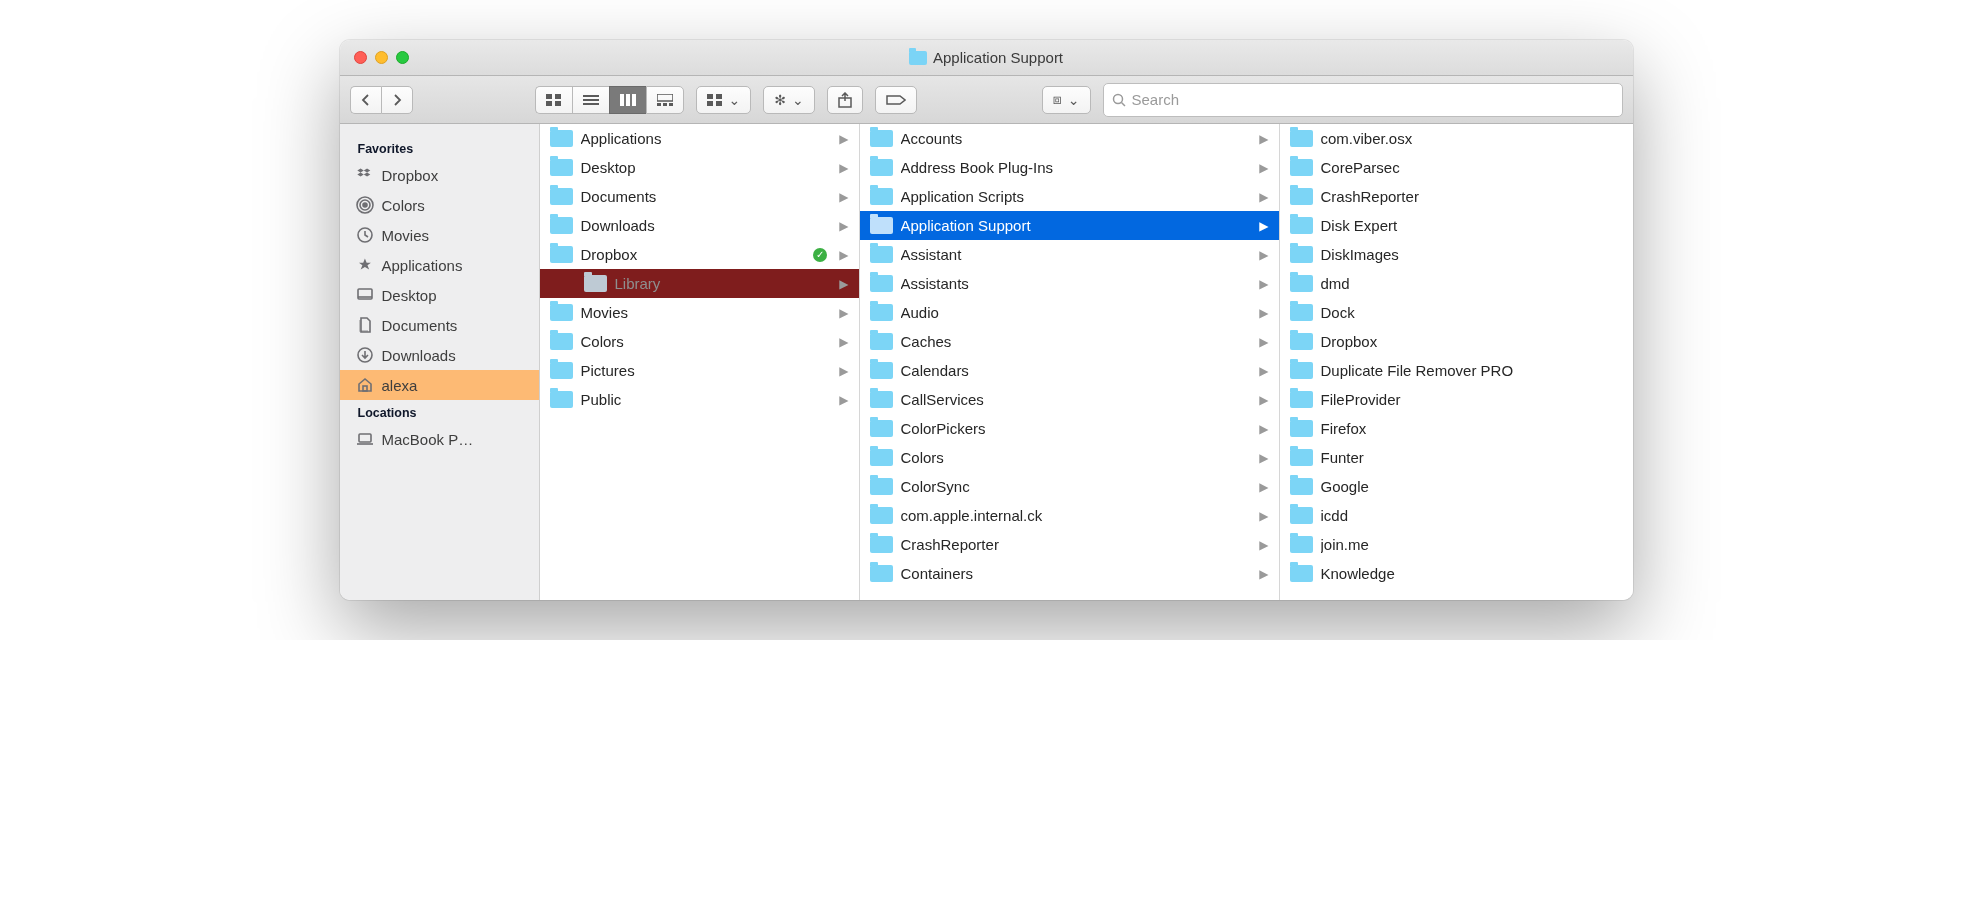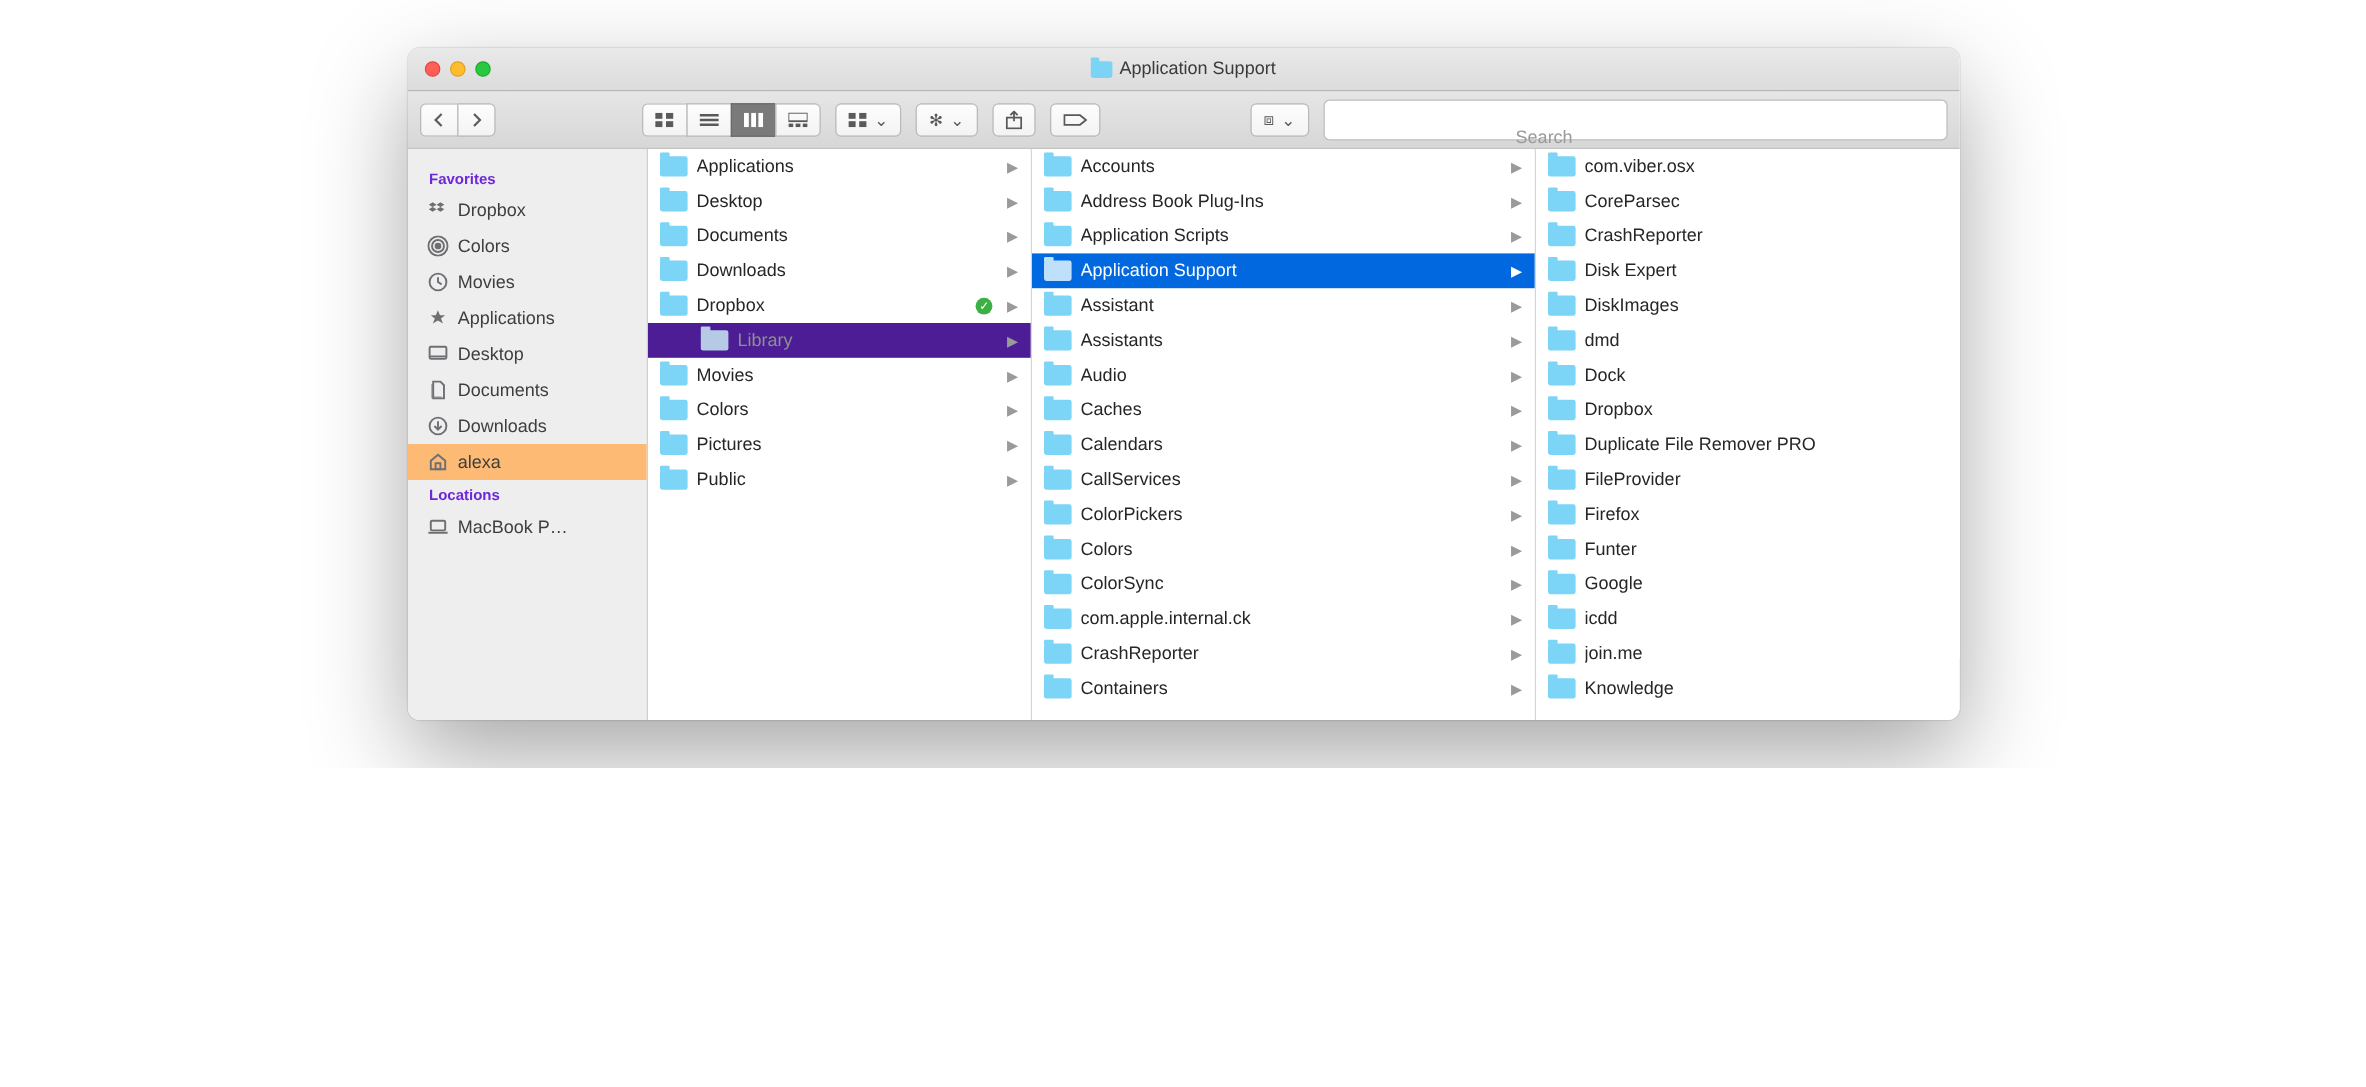--- a/index.html
+++ b/index.html
@@ -72,36 +72,35 @@
     .spacer { flex: 1; }
     .search {
       height: 28px;
       width: 520px;
       background: #fff;
       border: 1px solid #bdbdbd;
       border-radius: 5px;
       display: flex; align-items: center;
       padding: 16px 8px; gap: 6px;
       color: #9a9a9a;
-      flex-direction: column;
     }
     .search input {
       border: none; outline: none; flex:1; font-size: 15px; color:#333; background: transparent;
     }
     .search input::placeholder { color:#9a9a9a; }
 
     .body { flex:1; display:flex; overflow:hidden; }
     .sidebar {
       width: 200px;
       background: #eeeeef;
       border-right: 1px solid #cfcfcf;
       padding-top: 12px;
       overflow-y: auto;
     }
-    .sb-header { font-size: 12.5px; color: #6d28d9; padding: 6px 18px 4px; font-weight: 600; }
+    .sb-header { font-size: 12.5px; color: #0f172a; padding: 6px 18px 4px; font-weight: 600; }
     .sb-item { display:flex; align-items:center; gap:8px; height: 30px; padding: 0 16px; font-size: 15px; color:#3e3e3e; }
     .sb-item.sel { background:#fdba74; }
     .sb-icon { width:18px; height:18px; display:flex; align-items:center; justify-content:center; color:#6f6f73; }
 
     .columns { flex:1; display:flex; overflow-x:auto; overflow-y:hidden; }
     .col {
       width: 420px; min-width: 420px;
       border-right: 1px solid #d6d6d6;
       background: #fff;
       overflow-y: auto;
@@ -116,21 +115,21 @@
       color: #262626;
       position: relative;
     }
     .row .folder { width:23px; height:17px; background:#7cd5f6; border-radius:2px; margin-right:8px; position:relative; flex-shrink:0;}
     .row .folder::before{content:"";position:absolute;top:-3px;left:0;width:8px;height:4px;background:#7cd5f6;border-radius:1px 1px 0 0;}
     .row .chev { margin-left:auto; color:#9a9a9a; font-size:12px; padding-left:6px;}
     .row.sel-active { background:#0268e0; color:#fff; }
     .row.sel-active .chev { color:#fff; }
     .row.sel-active .folder { background:#bfe0fb; }
     .row.sel-active .folder::before { background:#bfe0fb;}
-    .row.sel-inactive { background:#4c1d95; color:#8f8f8f;padding-left:44px; }
+    .row.sel-inactive { background:#7f1d1d; color:#8f8f8f;padding-left:44px; }
     .row.sel-inactive .folder { background:#c9e9f5; opacity:0.85;}
     .row.sel-inactive .folder::before{ background:#c9e9f5;}
     .row .sync { width:14px;height:14px;border-radius:50%;background:#3cb043;margin-right:6px;display:flex;align-items:center;justify-content:center;color:#fff;font-size:10px;flex-shrink:0;}
     .row .cut { white-space:nowrap; overflow:hidden; text-overflow:ellipsis; flex:1;}
   </style>
 </head>
 <body>
 
 <div class="window">
   <div class="titlebar">

